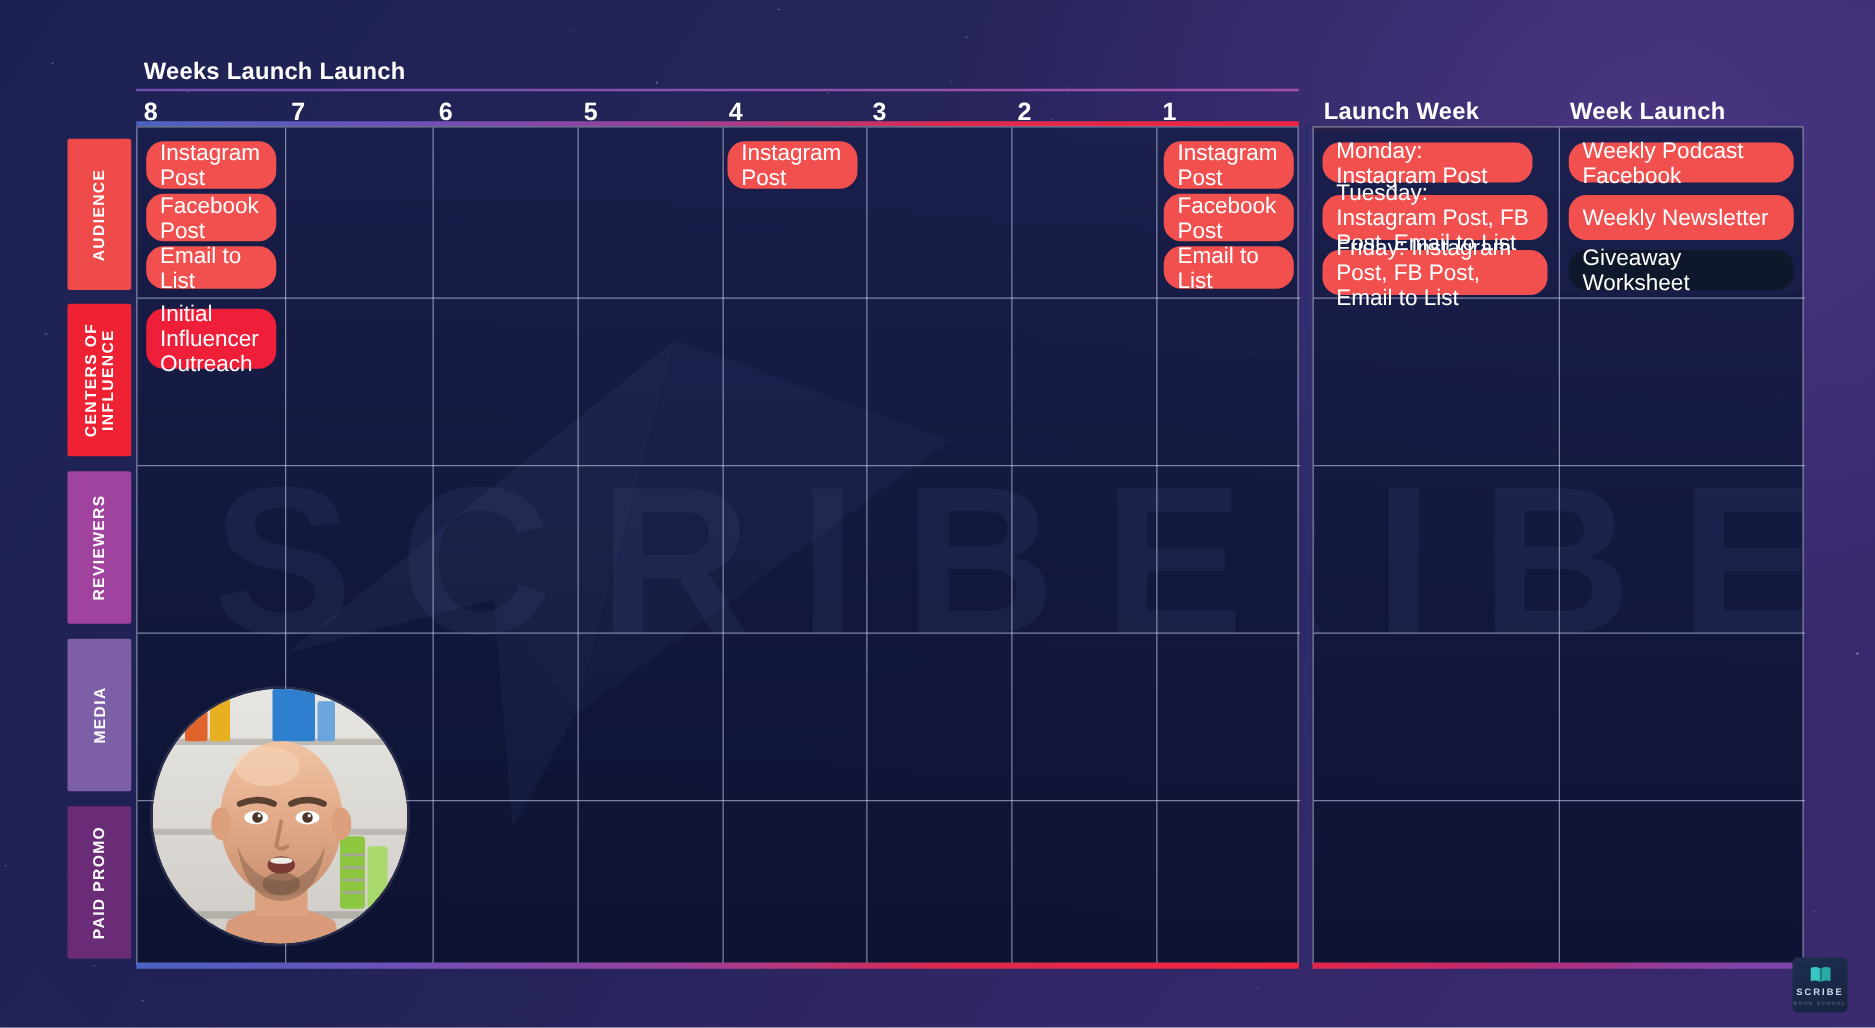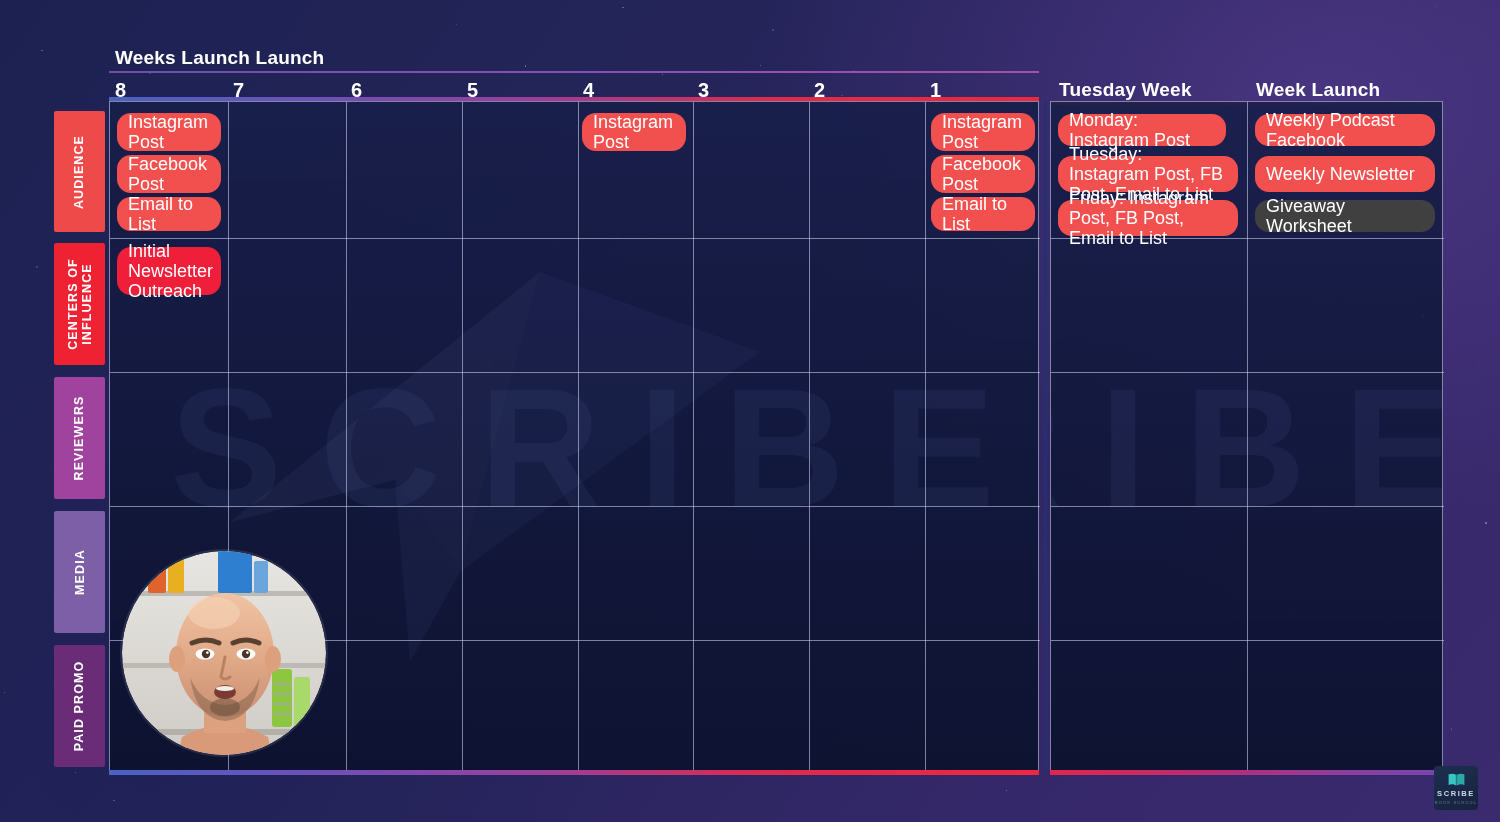--- a/index.html
+++ b/index.html
@@ -173,21 +173,21 @@
     <div class="star" style="width: 2.29671px; height: 2.29671px; left: 1126.55px; top: 468.64px; opacity: 0.38;"></div>
     <div class="star" style="width: 0.638512px; height: 0.638512px; left: 464.693px; top: 505.949px; opacity: 0.08;"></div>
     <div class="star" style="width: 1.86097px; height: 1.86097px; left: 555.922px; top: 245.578px; opacity: 0.39;"></div>
     <div class="star" style="width: 1.79126px; height: 1.79126px; left: 215.053px; top: 560.269px; opacity: 0.31;"></div>
     <div class="star" style="width: 0.626886px; height: 0.626886px; left: 368.011px; top: 100.319px; opacity: 0.17;"></div>
   </div>
 
 <div id="board">
 
   <div class="section-title" style="left:115px;top:47px;">Weeks Launch Launch</div>
-  <div class="section-title" style="left:1059px;top:79px;">Tuesday Week</div>
+  <div class="section-title" style="left:1059px;top:79px;">Launch Week</div>
   <div class="section-title" style="left:1256px;top:79px;">Week Launch</div>
 
   <div class="rule-purple" style="left:109px;top:71px;width:930px;"></div>
 
   <div id="colnums">
       <div class="colnum" style="left: 115px; top: 79px;">8</div>
       <div class="colnum" style="left: 233px; top: 79px;">7</div>
       <div class="colnum" style="left: 351px; top: 79px;">6</div>
       <div class="colnum" style="left: 467px; top: 79px;">5</div>
       <div class="colnum" style="left: 583px; top: 79px;">4</div>
@@ -263,21 +263,21 @@
       <div class="card" style="left: 117px; top: 113px; width: 104px; height: 38px; background: rgb(242, 80, 79);">
         <span>Instagram Post</span>
       </div>
       <div class="card" style="left: 117px; top: 155px; width: 104px; height: 38px; background: rgb(242, 80, 79);">
         <span>Facebook Post</span>
       </div>
       <div class="card" style="left: 117px; top: 197px; width: 104px; height: 34px; background: rgb(242, 80, 79);">
         <span>Email to List</span>
       </div>
       <div class="card" style="left: 117px; top: 247px; width: 104px; height: 48px; background: rgb(239, 31, 58);">
-        <span>Initial Newsletter Outreach</span>
+        <span>Initial Influencer Outreach</span>
       </div>
       <div class="card" style="left: 582px; top: 113px; width: 104px; height: 38px; background: rgb(242, 80, 79);">
         <span>Instagram Post</span>
       </div>
       <div class="card" style="left: 931px; top: 113px; width: 104px; height: 38px; background: rgb(242, 80, 79);">
         <span>Instagram Post</span>
       </div>
       <div class="card" style="left: 931px; top: 155px; width: 104px; height: 38px; background: rgb(242, 80, 79);">
         <span>Facebook Post</span>
       </div>
@@ -292,21 +292,21 @@
       </div>
       <div class="card" style="left: 1058px; top: 200px; width: 180px; height: 36px; background: rgb(242, 80, 79);">
         <span>Friday: Instagram Post, FB Post, Email to List</span>
       </div>
       <div class="card" style="left: 1255px; top: 114px; width: 180px; height: 32px; background: rgb(242, 80, 79);">
         <span>Weekly Podcast Facebook</span>
       </div>
       <div class="card" style="left: 1255px; top: 156px; width: 180px; height: 36px; background: rgb(242, 80, 79);">
         <span>Weekly Newsletter</span>
       </div>
-      <div class="card" style="left: 1255px; top: 200px; width: 180px; height: 32px; background: #404040;">
+      <div class="card" style="left: 1255px; top: 200px; width: 180px; height: 32px; background: #0f172a;">
         <span>Giveaway Worksheet</span>
       </div>
     </div>
 
   <div id="cam" style="left:122px;top:551px;width:204px;height:204px;">
     <svg width="204" height="204" viewBox="0 0 204 204">
       <defs>
         <clipPath id="cc">
             <circle cx="102" cy="102" r="102"></circle>
           </clipPath>

